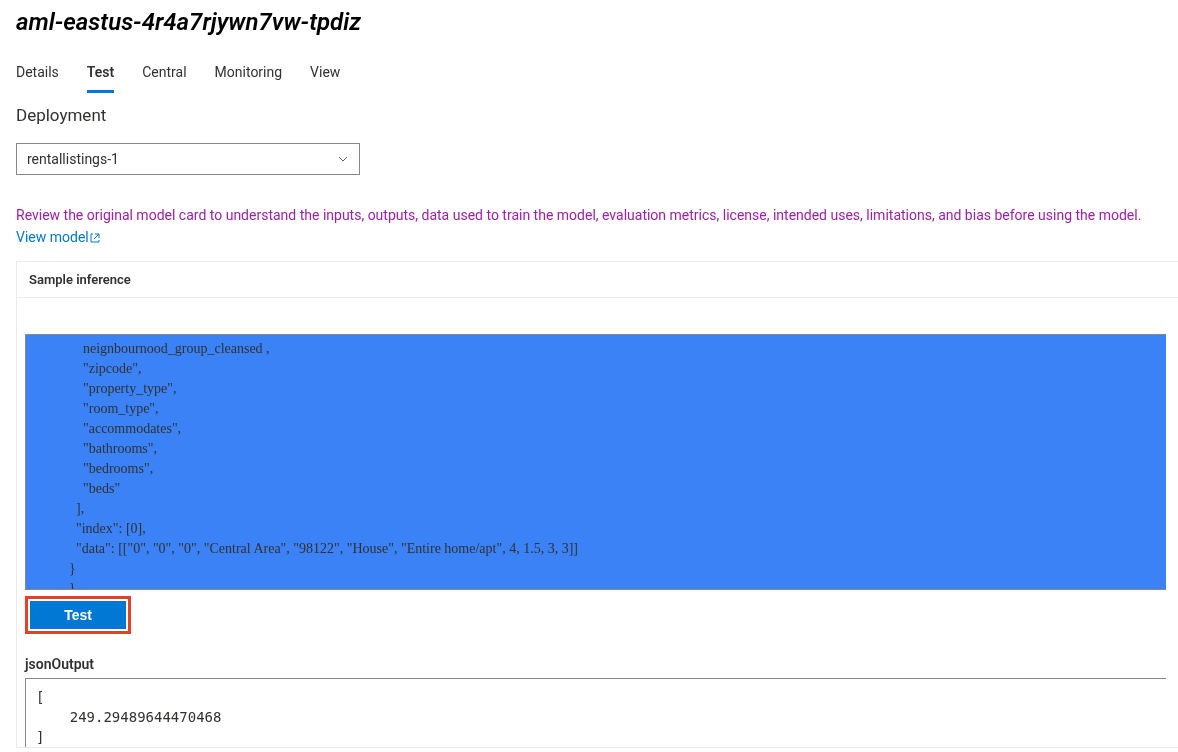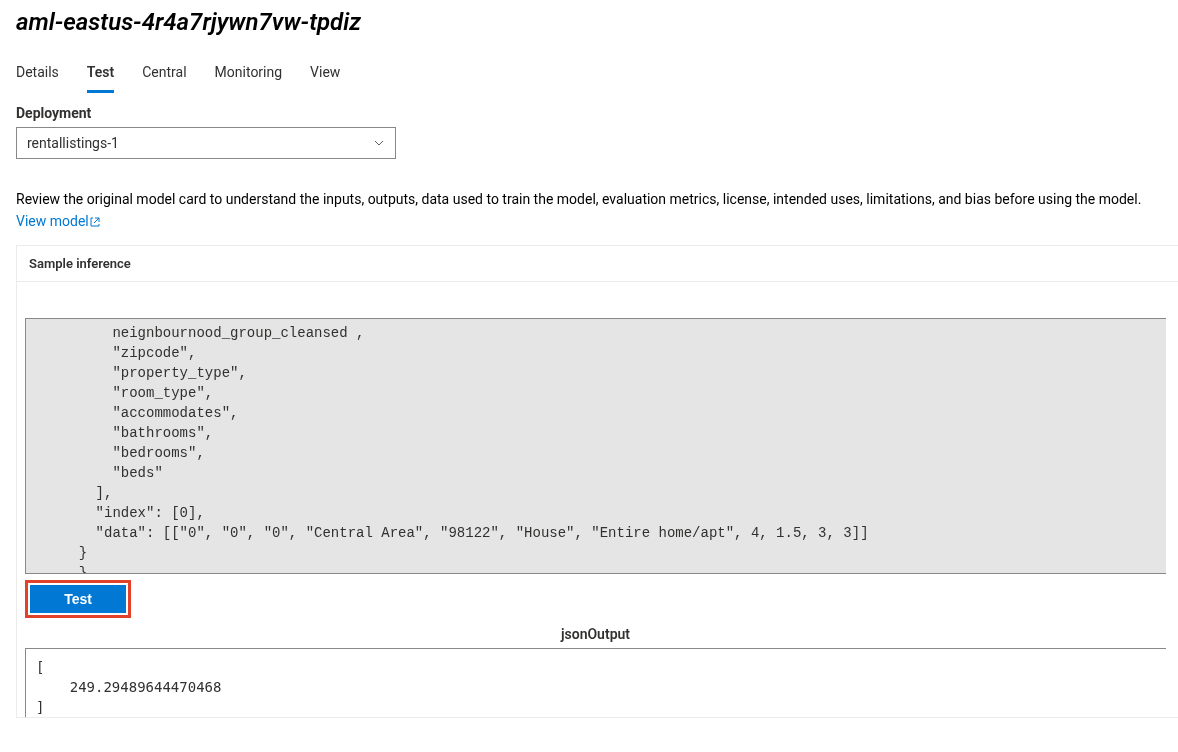--- a/index.html
+++ b/index.html
@@ -31,28 +31,28 @@
       border-bottom: 3px solid transparent;
     }
     .tab.active {
       font-weight: 600;
       border-bottom: 3px solid #0078d4;
     }
     .deployment-section {
       padding: 12px 16px 8px 16px;
     }
     .deployment-label {
-      font-size: 14px;
-      font-weight: 700;
-      color: #323130;
-      margin-bottom: 6px;
+      font-size: 17px;
+      font-weight: 400;
+      color: #323130;
+      margin-bottom: 18px;
     }
     .dropdown {
       position: relative;
-      width: 380px;
+      width: 344px;
       height: 32px;
       border: 1px solid #8a8886;
       background: #ffffff;
       display: flex;
       align-items: center;
       padding: 0 10px;
       cursor: pointer;
     }
     .dropdown-text {
       flex: 1;
@@ -62,21 +62,21 @@
     .chevron-down {
       width: 12px;
       height: 12px;
     }
     .chevron-down svg { display: block; }
     .review-section {
       padding: 24px 16px 8px 16px;
     }
     .review-text {
       font-size: 14px;
-      color: #000000;
+      color: #a21caf;
       margin-bottom: 6px;
     }
     .view-model-link {
       color: #0078d4;
       text-decoration: none;
       font-size: 14px;
       display: inline-flex;
       align-items: center;
       gap: 0;
       cursor: pointer;
@@ -106,23 +106,23 @@
       color: #323130;
     }
     .required-star {
       color: #a4262c;
       margin-left: 2px;
     }
     .input-box {
       margin-top: 4px;
       border: 1px solid #8a8886;
       border-right: none;
-      background: #e5e5e5;
+      background: #3b82f6;
       padding: 4px 8px 4px 36px;
-      font-family: Liberation Mono, monospace;
+      font-family: Liberation Serif, serif;
       font-size: 14px;
       color: #323130;
       height: 256px;
       overflow: hidden;
       white-space: pre;
       line-height: 20px;
     }
     .test-button-wrap {
       margin-top: 6px;
       display: inline-block;
@@ -136,22 +136,21 @@
       font-size: 14px;
       font-weight: 600;
       padding: 6px 24px;
       min-width: 96px;
       cursor: pointer;
     }
     .output-label {
       font-size: 14px;
       font-weight: 600;
       color: #323130;
-      margin-top: 8px;
-      text-align: center;
+      margin-top: 22px;
     }
     .output-box {
       margin-top: 6px;
       border: 1px solid #8a8886;
       border-right: none;
       border-bottom: none;
       background: #ffffff;
       padding: 8px 10px 0 10px;
       font-family: "Segoe UI", monospace;
       font-size: 14px;

